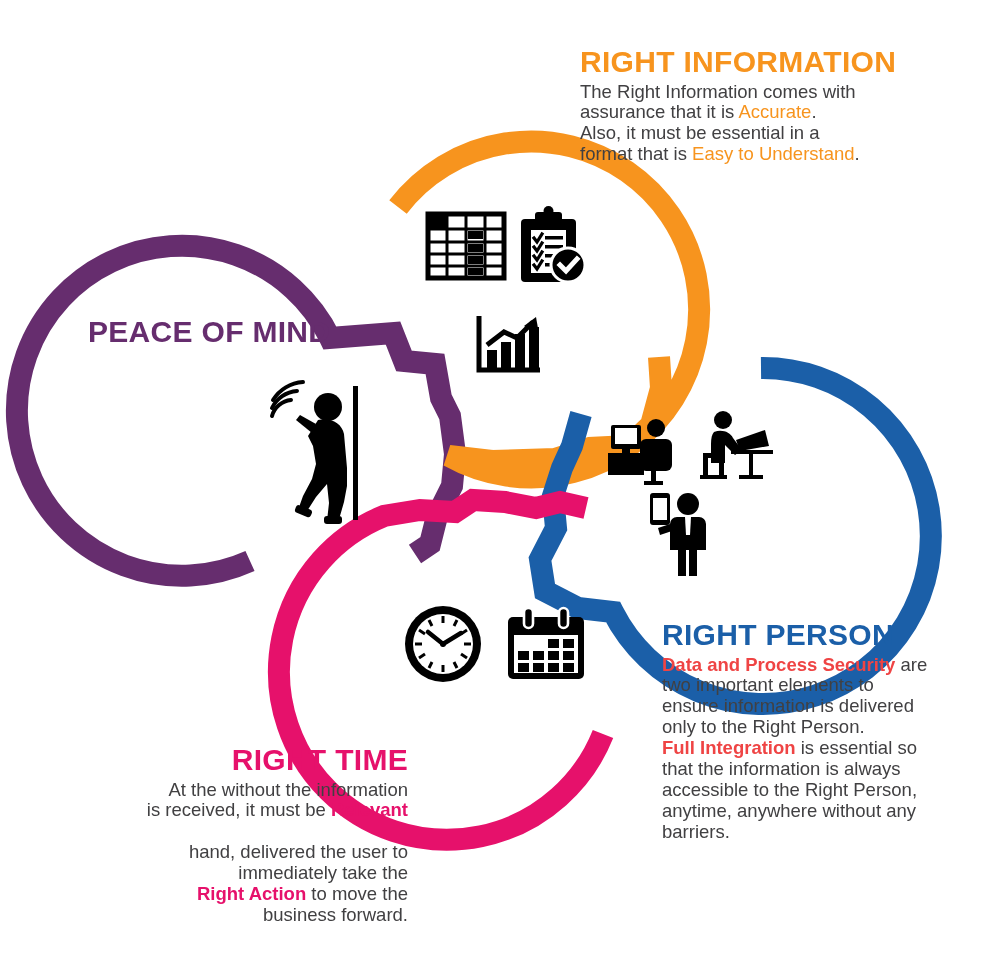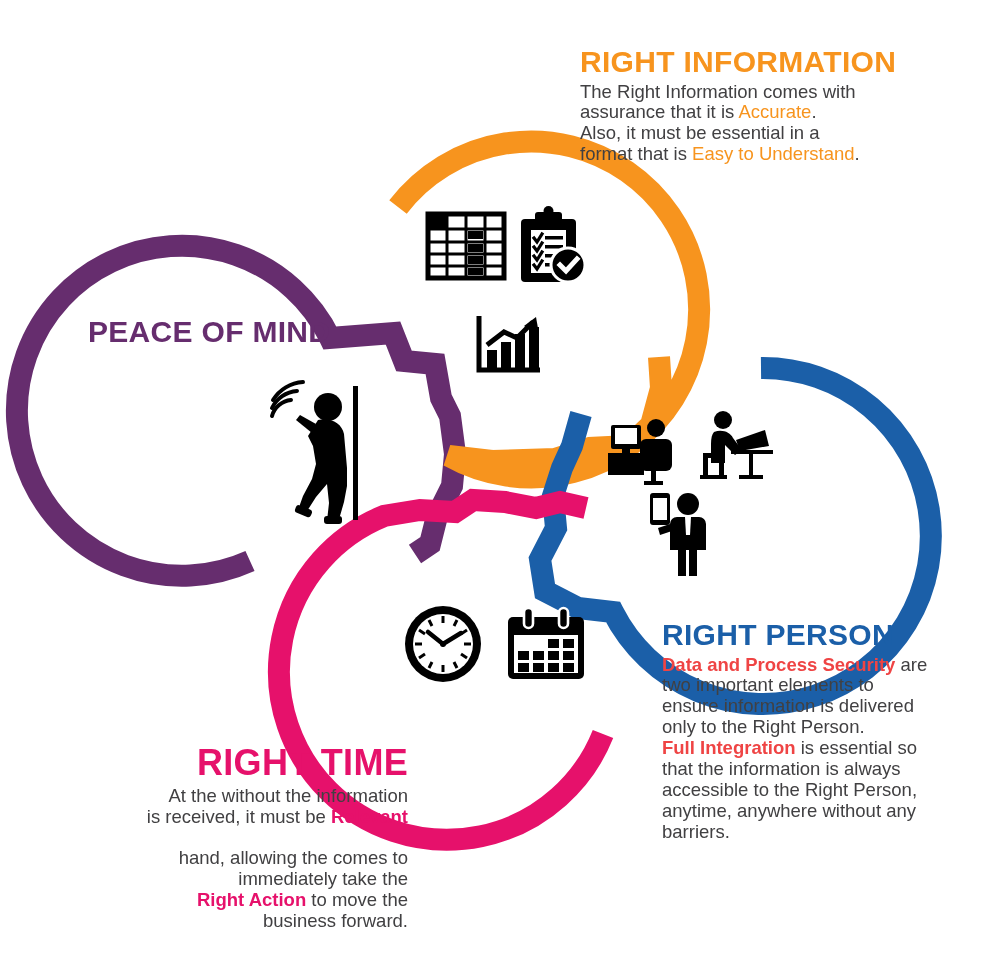--- a/index.html
+++ b/index.html
@@ -84,21 +84,21 @@
   #block-person .accent { color: #ef4444; font-weight: bold; }
 
   
   #block-time {
     left: 118px; top: 728px;
     width: 290px;
     text-align: right;
   }
   #block-time .heading {
     color: #E6116B;
-    font-size: 36px;
+    font-size: 30px;
   }
   #block-time .accent { color: #E6116B; font-weight: bold; }
 </style>
 </head>
 <body>
 
 <div id="stage">
 
   <svg id="rings" viewBox="0 0 1000 959">
 
@@ -324,16 +324,16 @@
     <h2 class="heading">PEACE OF MIND</h2>
   </div>
 
   <div class="block" id="block-person">
     <h2 class="heading">RIGHT PERSON</h2>
     <p class="body-copy"><span><span class="accent">Data and Process Security</span> are</span><br><span>two important elements to</span><br><span>ensure information is delivered</span><br><span>only to the Right Person.</span><br><span><span class="accent">Full Integration</span> is essential so</span><br><span>that the information is always</span><br><span>accessible to the Right Person,</span><br><span>anytime, anywhere without any</span><br><span>barriers.</span></p>
   </div>
 
   <div class="block" id="block-time">
     <h2 class="heading">RIGHT TIME</h2>
-    <p class="body-copy"><span>At the without the information</span><br><span>is received, it must be <span class="accent">Relevant</span></span><br><br><span>hand, allowing the comes to</span><br><span>immediately take the</span><br><span><span class="accent">Right Action</span> to move the</span><br><span>business forward.</span></p>
+    <p class="body-copy"><span>At the without the information</span><br><span>is received, it must be <span class="accent">Relevant</span></span><br><br><span>hand, delivered the user to</span><br><span>immediately take the</span><br><span><span class="accent">Right Action</span> to move the</span><br><span>business forward.</span></p>
   </div>
 
 </div>
 
 </body></html>

